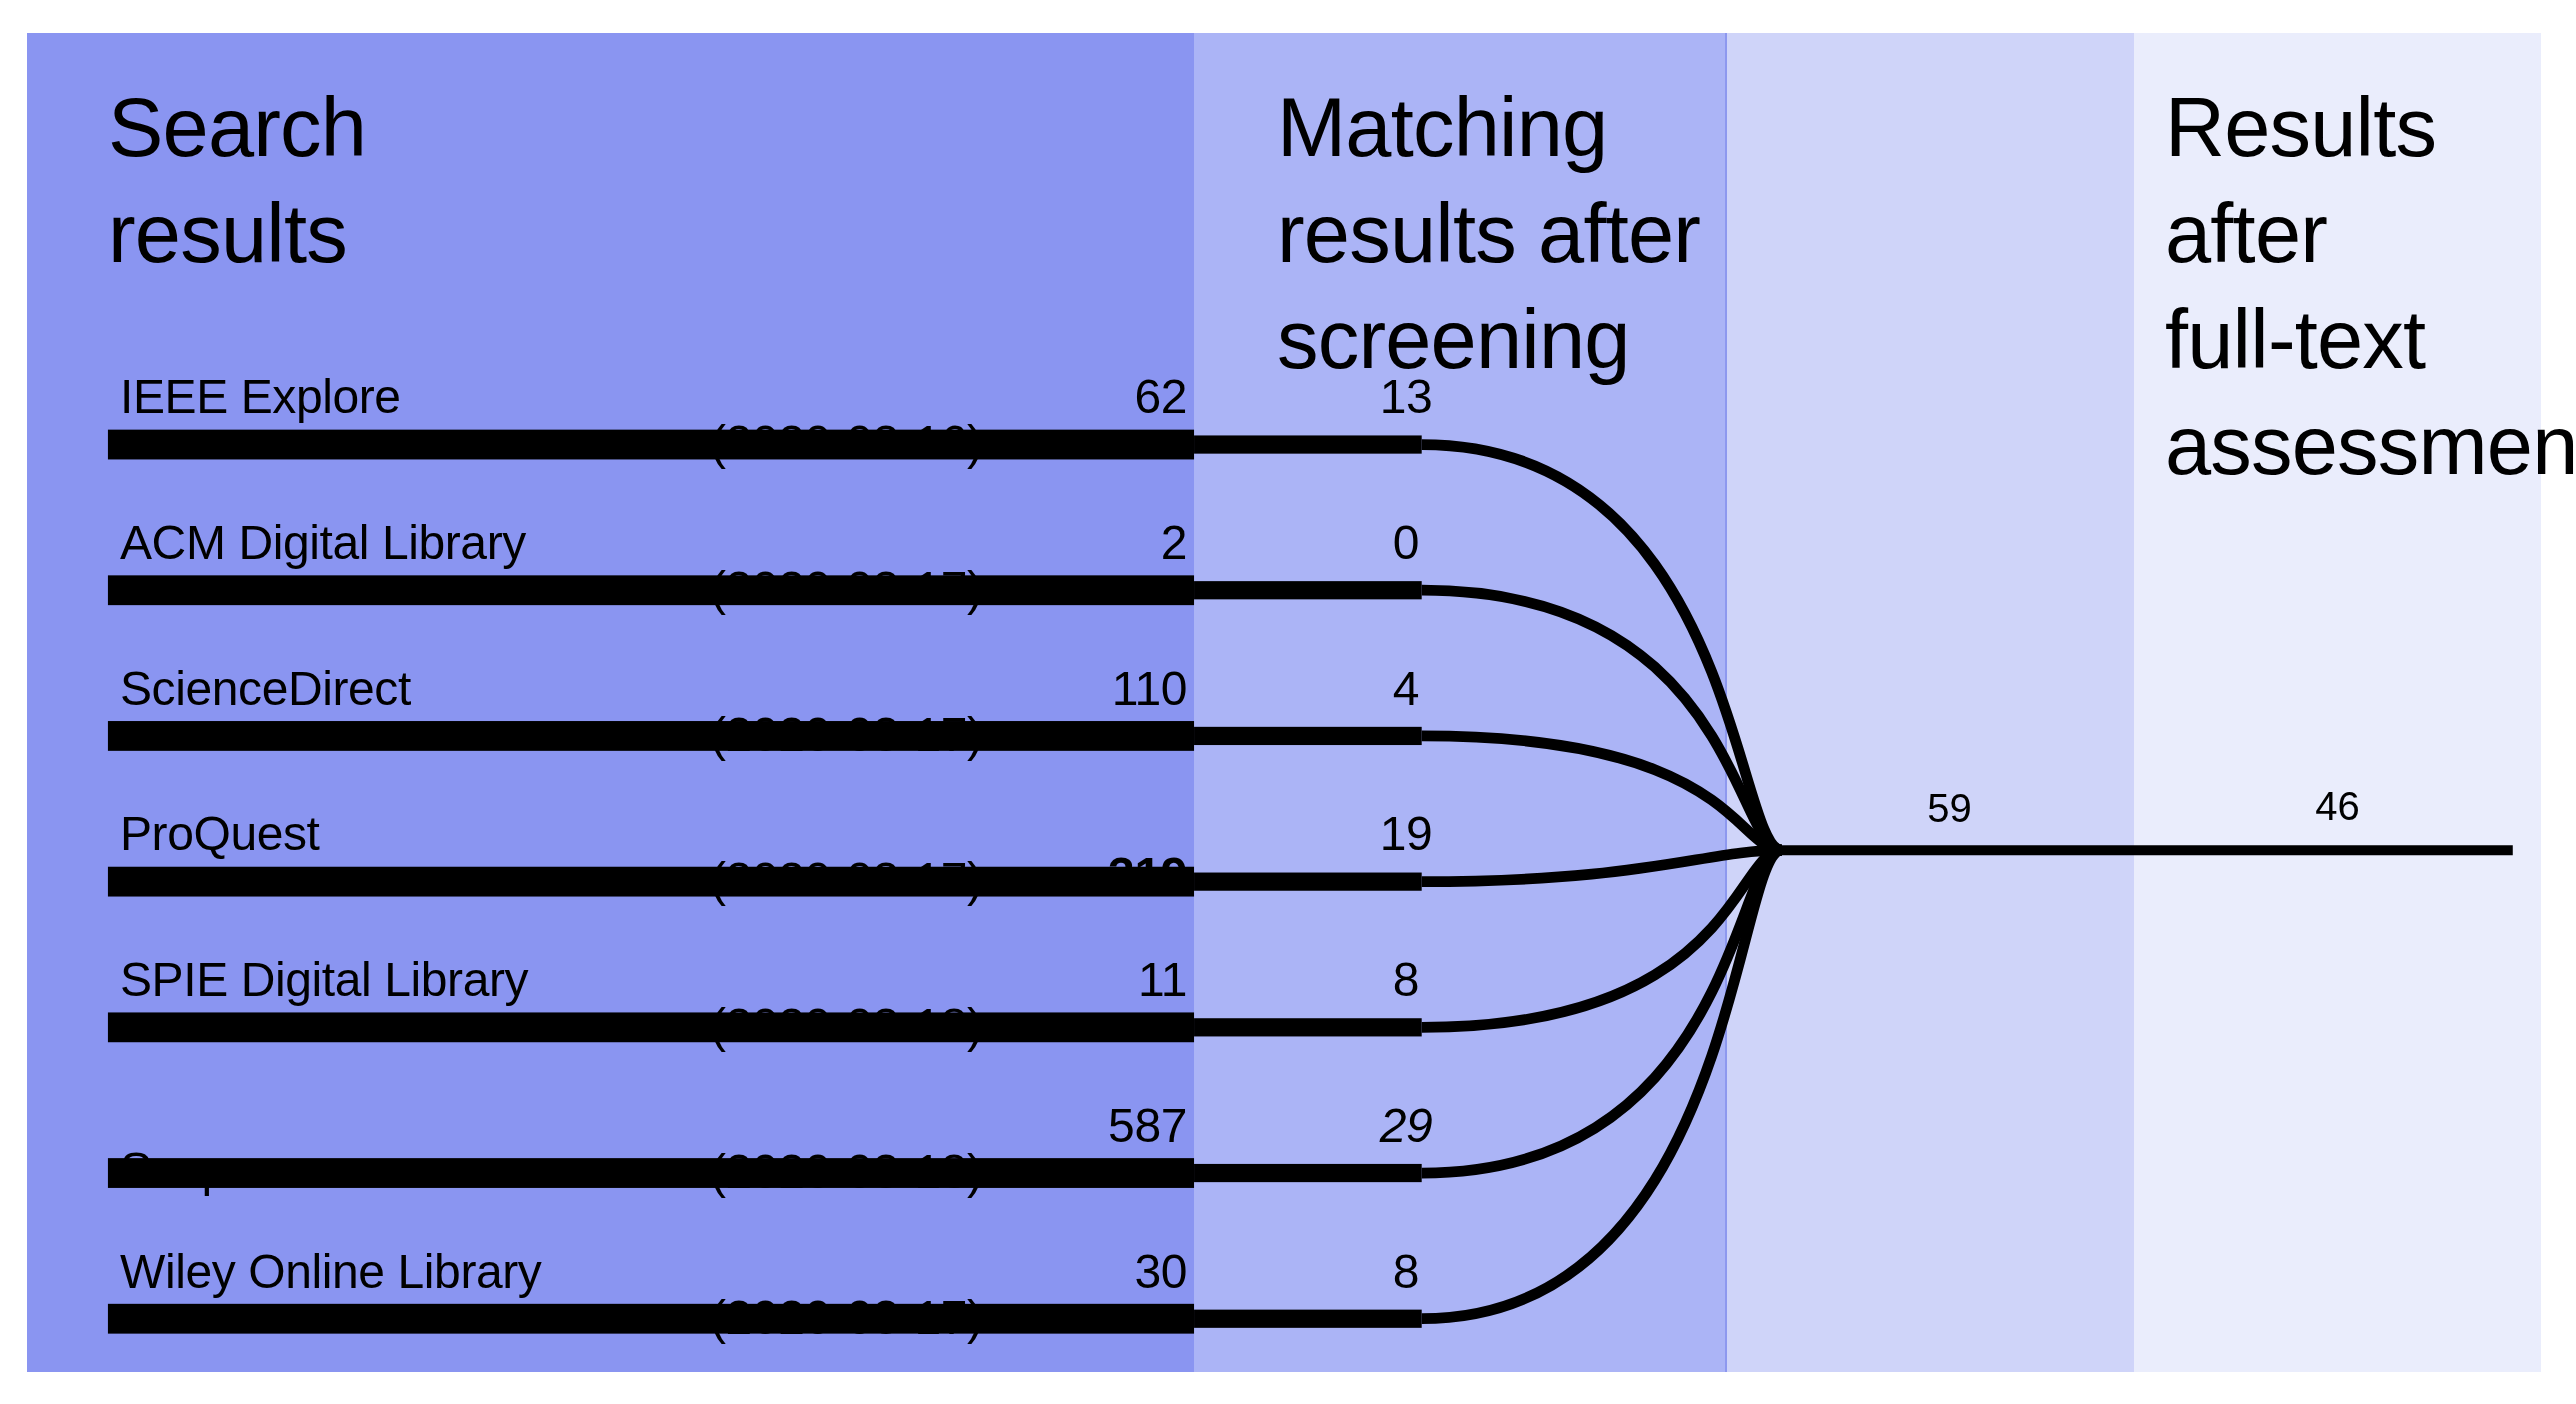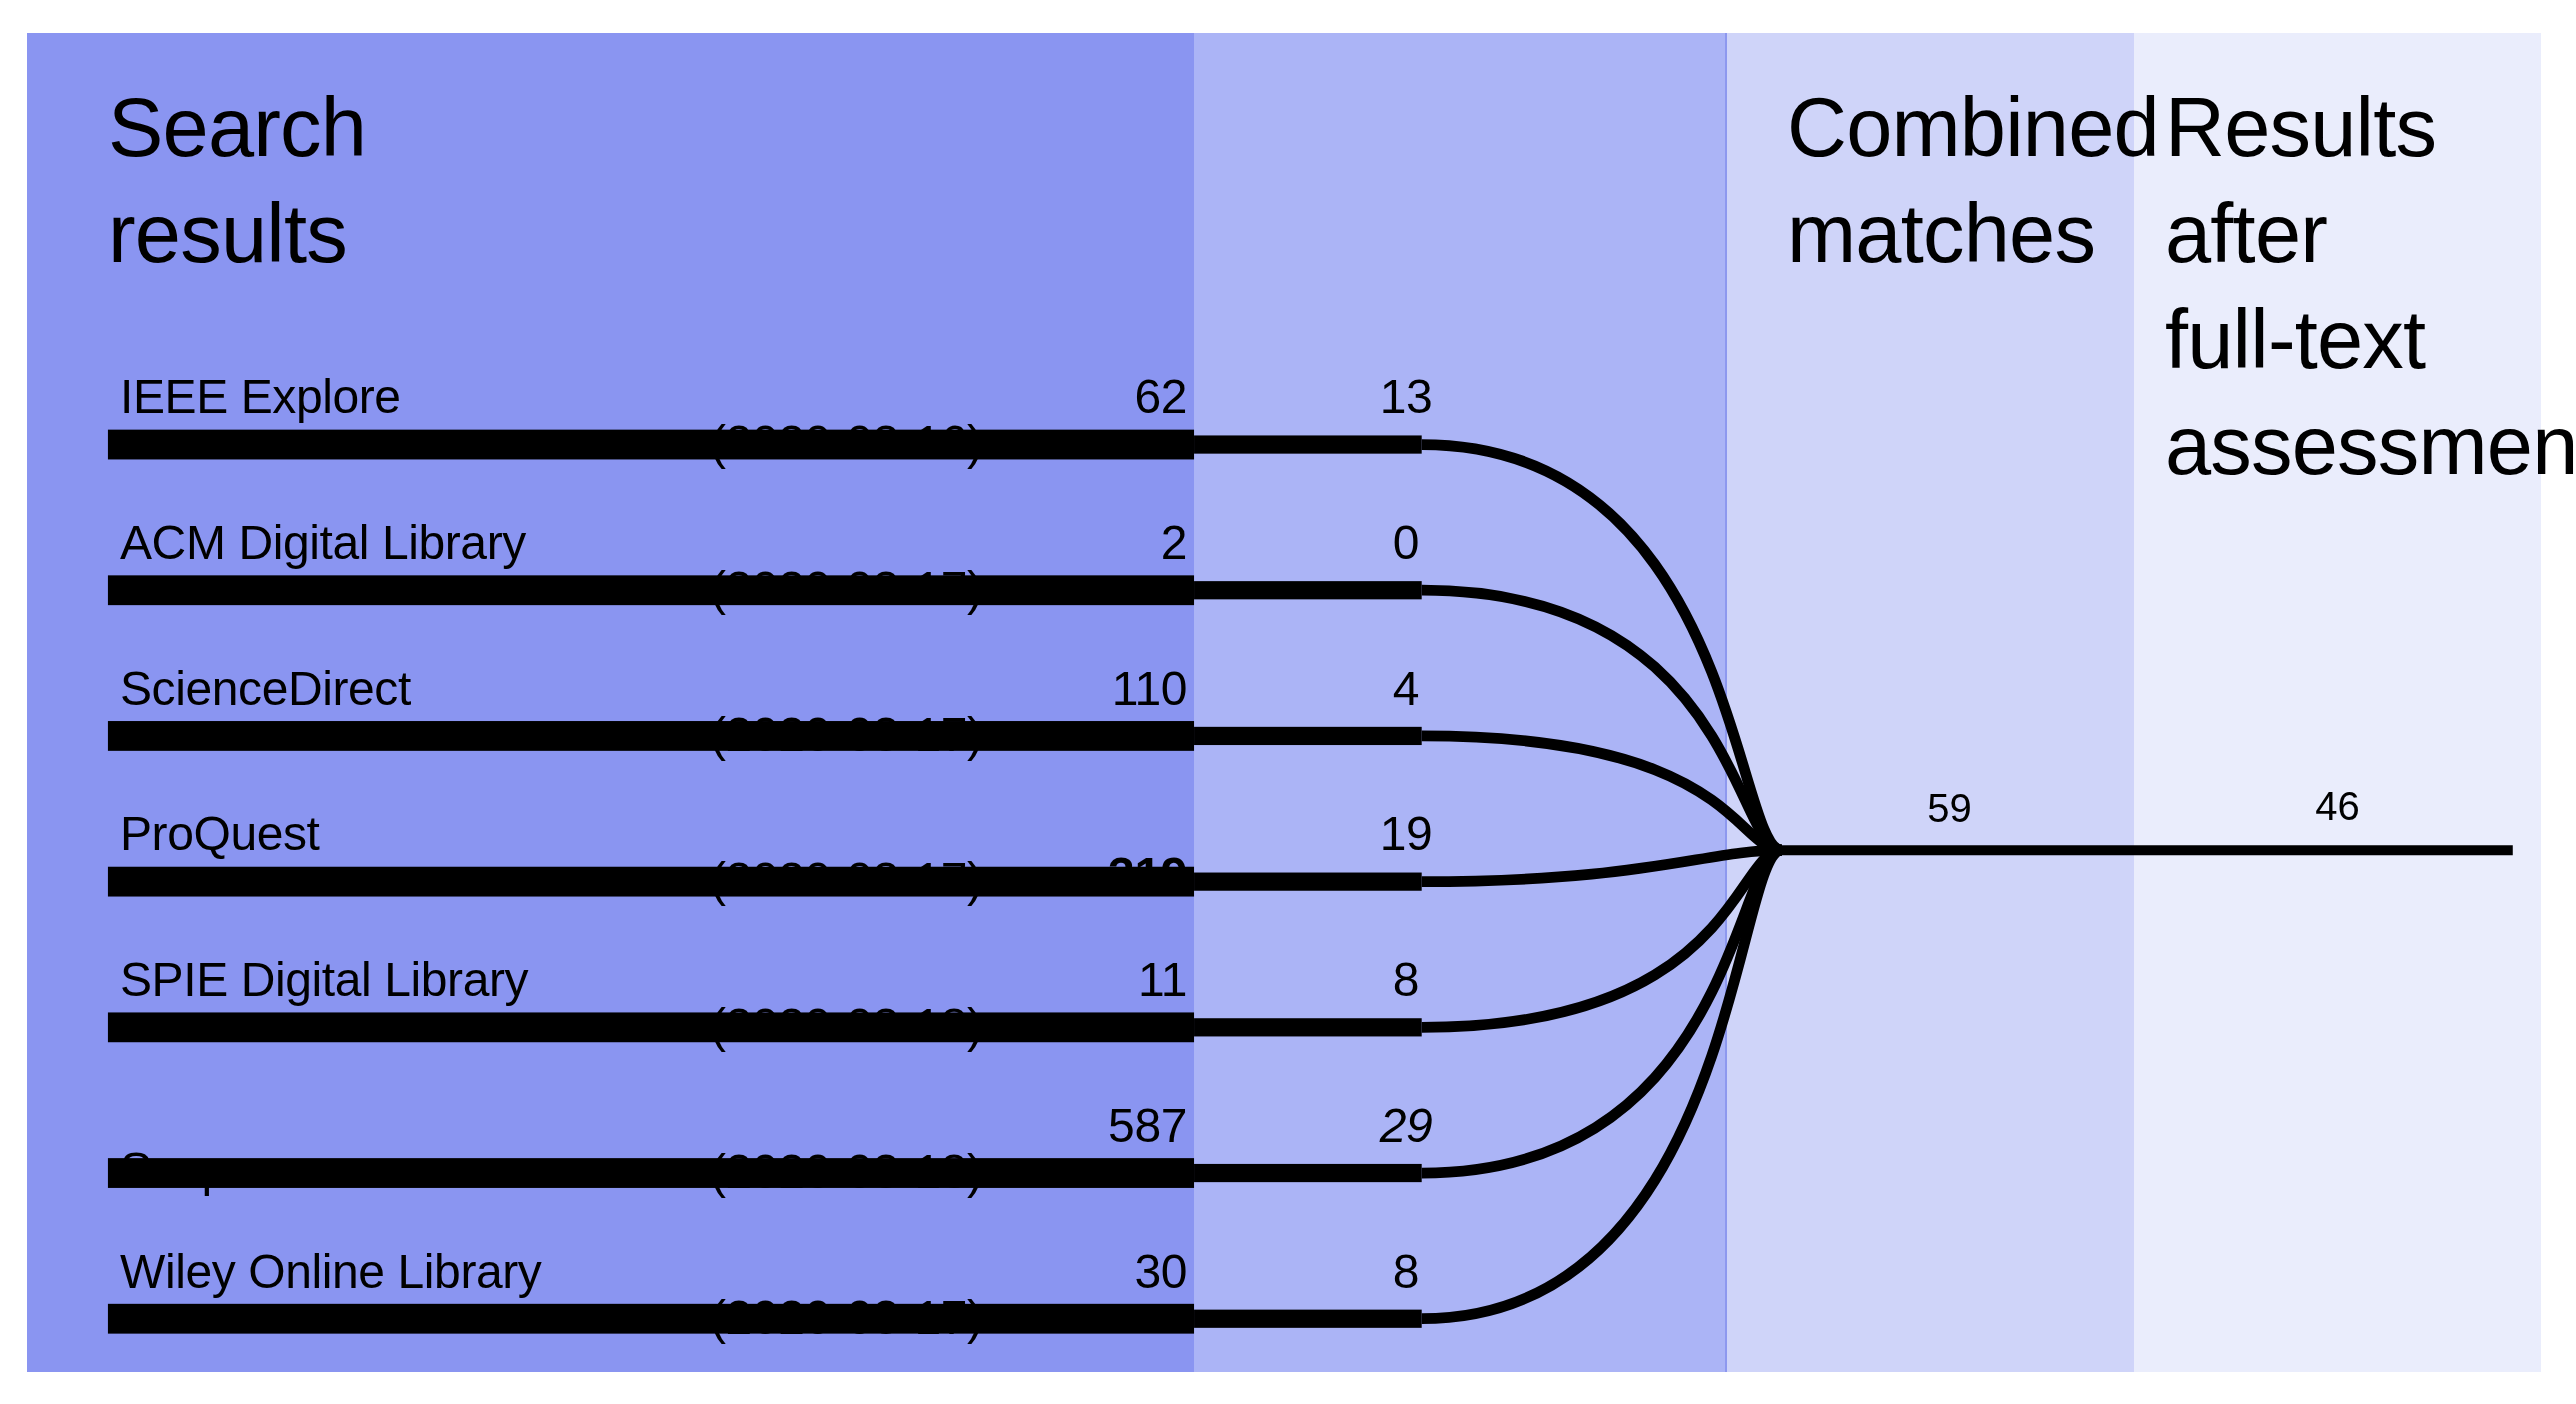--- a/index.html
+++ b/index.html
@@ -97,22 +97,23 @@
       <rect x="1442" y="1406" width="275" height="22" fill="#000000"></rect>
       <path d="M 1717 1417 C 2095 1417, 2095 1027, 2152 1027" fill="none" stroke="#000000" stroke-width="13"></path>
       <rect x="130" y="1575" width="1312" height="36" fill="#000000"></rect>
       <rect x="1442" y="1582" width="275" height="22" fill="#000000"></rect>
       <path d="M 1717 1593 C 2095 1593, 2095 1027, 2152 1027" fill="none" stroke="#000000" stroke-width="13"></path>
       <path d="M 2148 1027 H 3035" stroke="#000000" stroke-width="12" fill="none"></path>
     </svg>
 
   <div class="hdr hdr-1">Search
 results</div>
-  <div class="hdr hdr-3">Combined
-matches</div>
+  <div class="hdr hdr-2">Matching
+results after
+screening</div>
   <div class="hdr hdr-4">Results
 after
 full-text
 assessment</div>
 
   <div id="rows-layer">
       <div class="rowtxt rt-label" style="top: 370px;">IEEE Explore</div>
       <div class="rowtxt rt-date" style="top: 370px;">(2020-03-16)</div>
       <div class="rowtxt rt-n1" style="top: 370px;">62</div>
       <div class="rowtxt rt-n2" style="top: 370px;">13</div>

